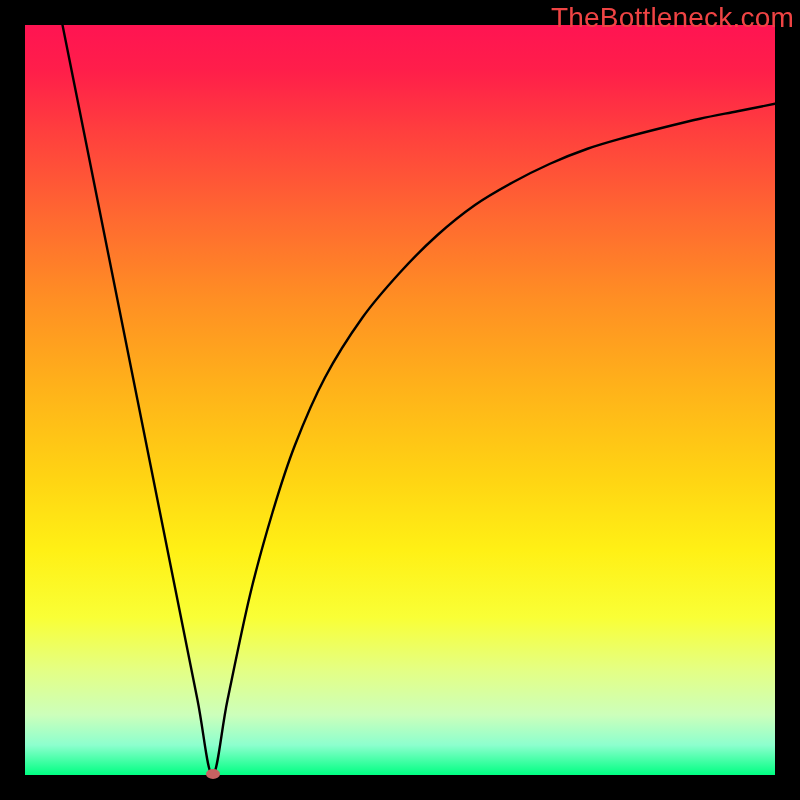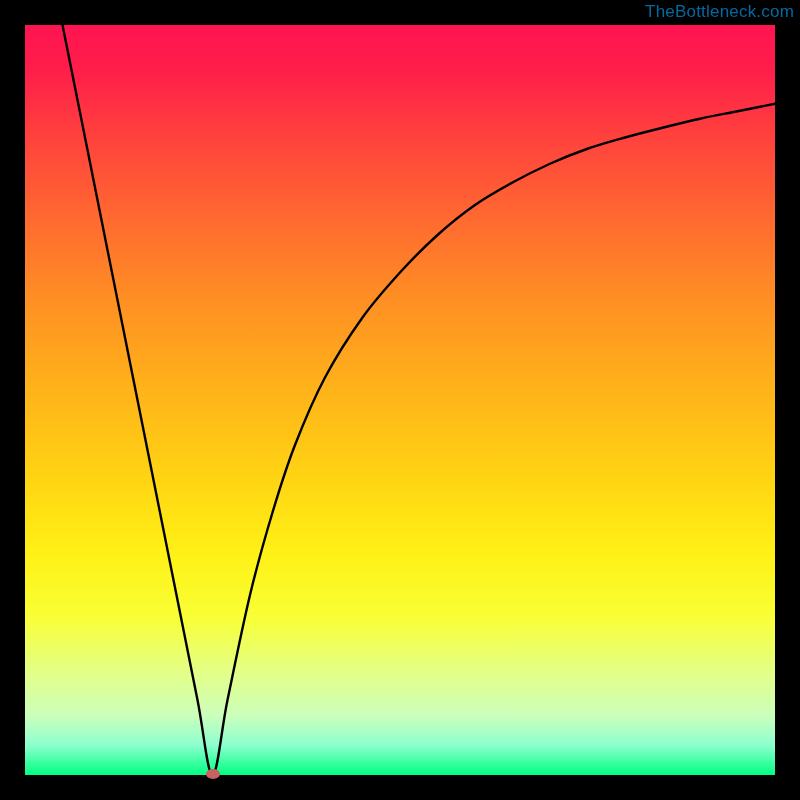--- a/index.html
+++ b/index.html
@@ -54,22 +54,22 @@
     position: absolute;
     left: 0;
     top: 0;
     width: 750px;
     height: 750px;
   }
   .watermark {
     position: absolute;
     top: 2px;
     right: 6px;
-    color: #0369a1;
-    font-size: 17px;
+    color: #ef4444;
+    font-size: 28px;
     font-weight: 400;
     letter-spacing: 0.2px;
   }
   .marker {
     position: absolute;
     width: 14px;
     height: 10px;
     border-radius: 50%;
     background: #c76262;
   }

